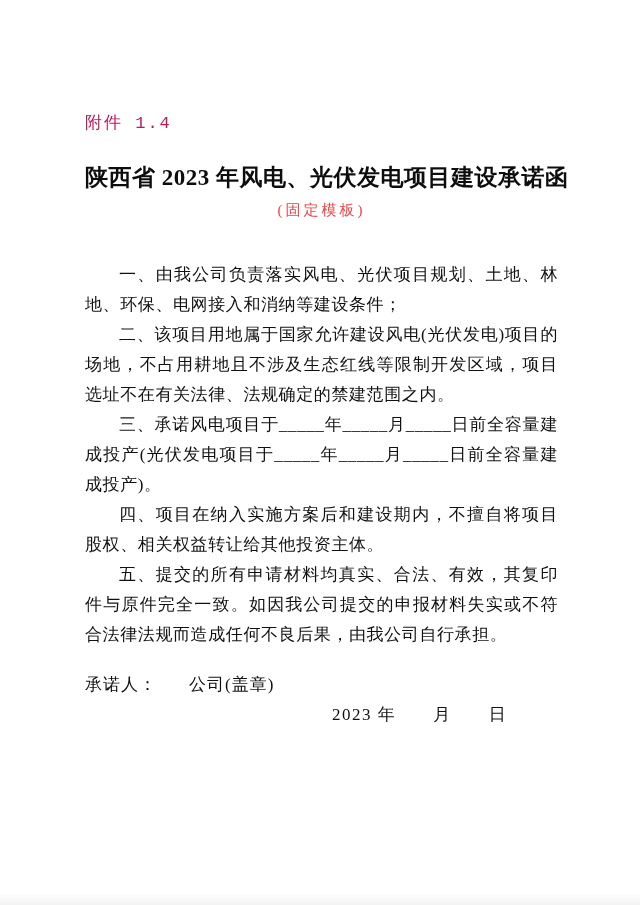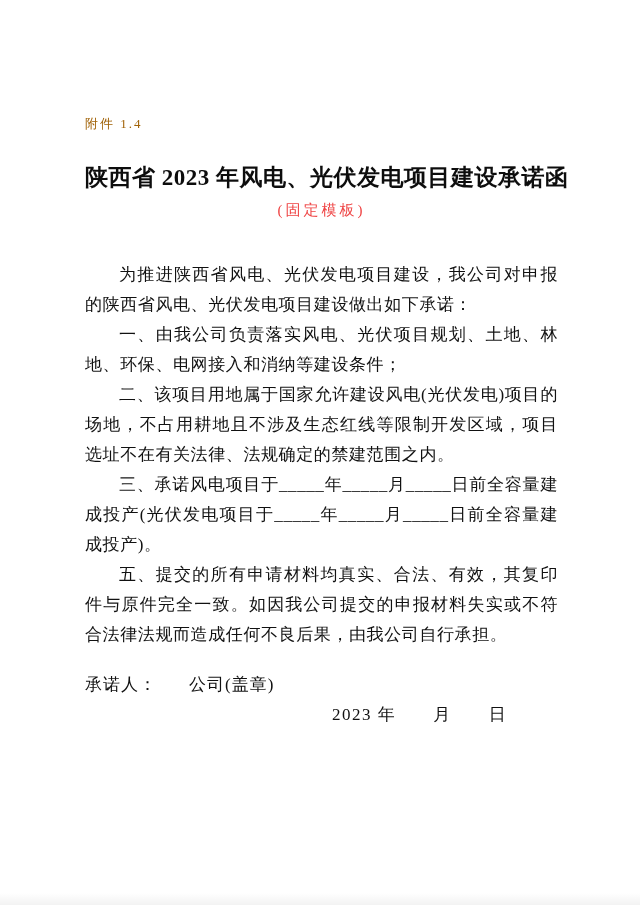--- a/index.html
+++ b/index.html
@@ -25,25 +25,25 @@
     background: linear-gradient(to bottom, rgba(0,0,0,0), rgba(0,0,0,0.05));
     pointer-events: none;
   }
   .content {
     position: absolute;
     left: 85px;
     top: 115px;
     width: 473px;
   }
   .attachment-label {
-    font-family: Liberation Serif, serif;
-    font-size: 13px;
+    font-family: Liberation Mono, monospace;
+    font-size: 17px;
     line-height: 18px;
     letter-spacing: 2px;
-    color: #a16207;
+    color: #be185d;
   }
   .doc-title {
     margin: 30px 0 0 0;
     font-size: 23px;
     font-weight: bold;
     text-align: center;
     letter-spacing: 0.5px;
     line-height: 30px;
     color: #0d0d0d;
     white-space: nowrap;
@@ -95,24 +95,24 @@
 <div class="page">
   <div class="content">
 
     <div class="attachment-label">附件 1.4</div>
 
     <h1 class="doc-title">陕西省 2023 年风电、光伏发电项目建设承诺函</h1>
 
     <div class="doc-subtitle">(固定模板)</div>
 
     <div class="doc-body">
-      <p>为推进陕西省风电、光伏发电项目建设，我公司对申报的陕西省风电、光伏发电项目建设做出如下承诺：</p>
       <p>一、由我公司负责落实风电、光伏项目规划、土地、林地、环保、电网接入和消纳等建设条件；</p>
       <p>二、该项目用地属于国家允许建设风电(光伏发电)项目的场地，不占用耕地且不涉及生态红线等限制开发区域，项目选址不在有关法律、法规确定的禁建范围之内。</p>
       <p>三、承诺风电项目于_____年_____月_____日前全容量建成投产(光伏发电项目于_____年_____月_____日前全容量建成投产)。</p>
+      <p>四、项目在纳入实施方案后和建设期内，不擅自将项目股权、相关权益转让给其他投资主体。</p>
       <p>五、提交的所有申请材料均真实、合法、有效，其复印件与原件完全一致。如因我公司提交的申报材料失实或不符合法律法规而造成任何不良后果，由我公司自行承担。</p>
     </div>
 
     <div class="sign-row">
       <span>承诺人：</span>
       <span class="sign-blank"></span>
       <span>公司(盖章)</span>
     </div>
 
     <div class="date-row">2023 年　　月　　日</div>

